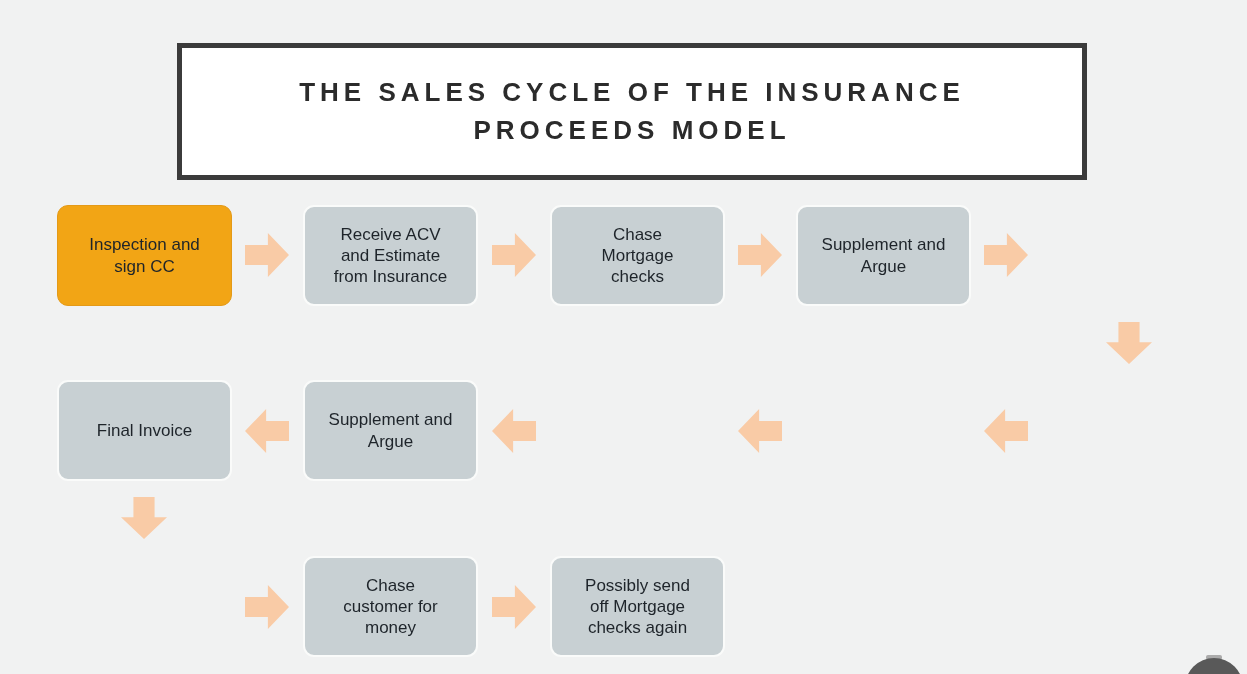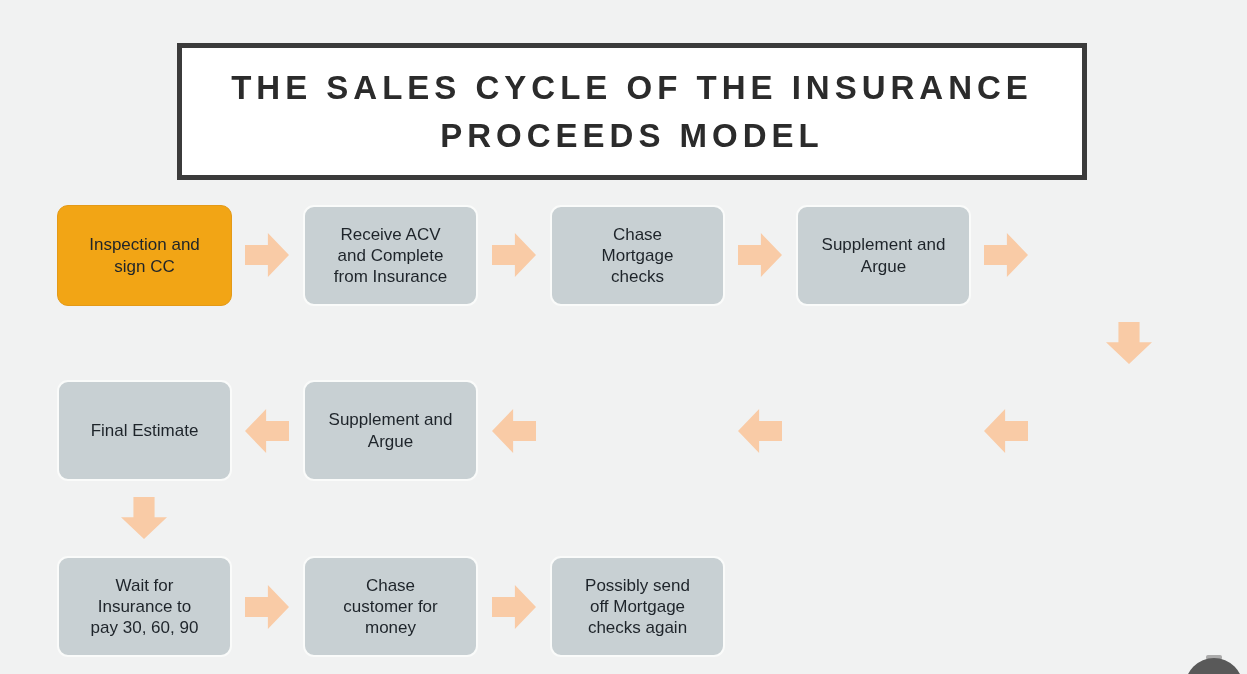--- a/index.html
+++ b/index.html
@@ -7,21 +7,21 @@
   .canvas{
     position:relative;width:1247px;height:674px;overflow:hidden;
     background:#f1f2f2;
   }
   .title-box{
     position:absolute;left:177px;top:43px;width:910px;height:137px;
     background:#ffffff;border:5px solid #3b3b3b;box-sizing:border-box;
     display:flex;flex-direction:column;align-items:center;justify-content:center;
   }
   .title-line{
-    font-size:33px;font-weight:bold;letter-spacing:5px;color:#2b2b2b;
+    font-size:26px;font-weight:bold;letter-spacing:5px;color:#2b2b2b;
     line-height:1.45;text-align:center;white-space:nowrap;
   }
   .node{
     position:absolute;width:175px;height:101px;box-sizing:border-box;
     background:#c8d0d3;border:2px solid #fafbfa;border-radius:11px;
     display:flex;align-items:center;justify-content:center;
     padding:4px 8px;
   }
   .node span{
     font-size:17px;line-height:1.25;color:#1e242a;text-align:center;
@@ -62,57 +62,52 @@
     <div class="title-line">PROCEEDS MODEL</div>
   </div>
 
   <div class="node highlight" style="left:57px;top:205px">
       <span>Inspection and
 sign CC</span>
     </div>
   <div class="arrow right" style="left:245px;top:233px"></div>
   <div class="node" style="left:303px;top:205px">
       <span>Receive ACV
-and Complete
+and Estimate
 from Insurance</span>
     </div>
   <div class="arrow right" style="left:492px;top:233px"></div>
   <div class="node" style="left:550px;top:205px">
       <span>Chase
 Mortgage
 checks</span>
     </div>
   <div class="arrow right" style="left:738px;top:233px"></div>
   <div class="node" style="left:796px;top:205px">
       <span>Supplement and
 Argue</span>
     </div>
   <div class="arrow right" style="left:984px;top:233px"></div>
 
   <div class="arrow down" style="left:1106px;top:322px"></div>
 
   <div class="node" style="left:57px;top:380px">
-      <span>Final Estimate</span>
+      <span>Final Invoice</span>
     </div>
   <div class="arrow left" style="left:245px;top:409px"></div>
   <div class="node" style="left:303px;top:380px">
       <span>Supplement and
 Argue</span>
     </div>
   <div class="arrow left" style="left:492px;top:409px"></div>
   <div class="arrow left" style="left:738px;top:409px"></div>
   <div class="arrow left" style="left:984px;top:409px"></div>
 
   <div class="arrow down" style="left:121px;top:497px"></div>
 
-  <div class="node" style="left:57px;top:556px">
-      <span>Wait for
-Insurance to
-pay 30, 60, 90</span>
-    </div>
   <div class="arrow right" style="left:245px;top:585px"></div>
   <div class="node" style="left:303px;top:556px">
       <span>Chase
 customer for
 money</span>
     </div>
   <div class="arrow right" style="left:492px;top:585px"></div>
   <div class="node" style="left:550px;top:556px">
       <span>Possibly send
 off Mortgage

